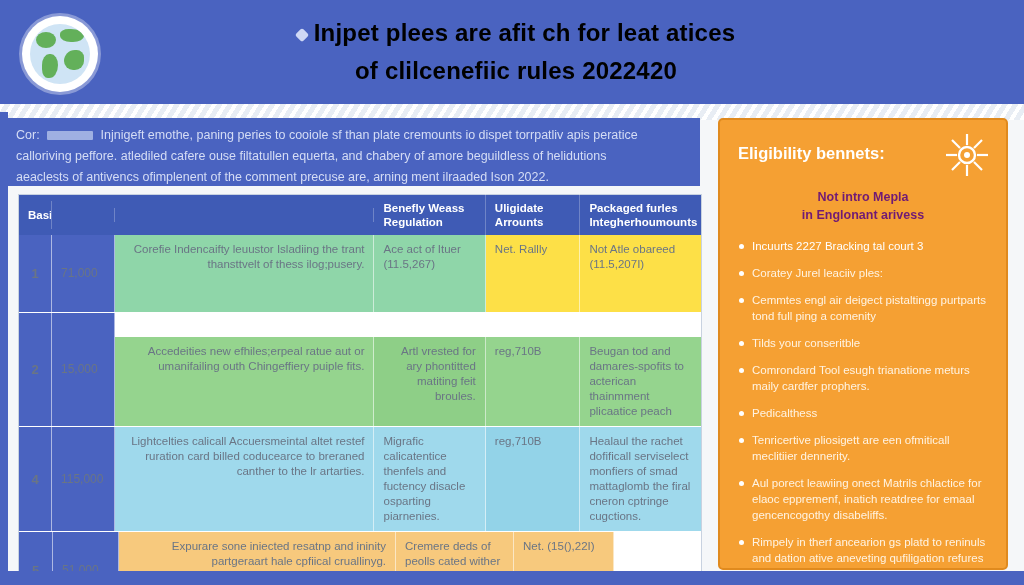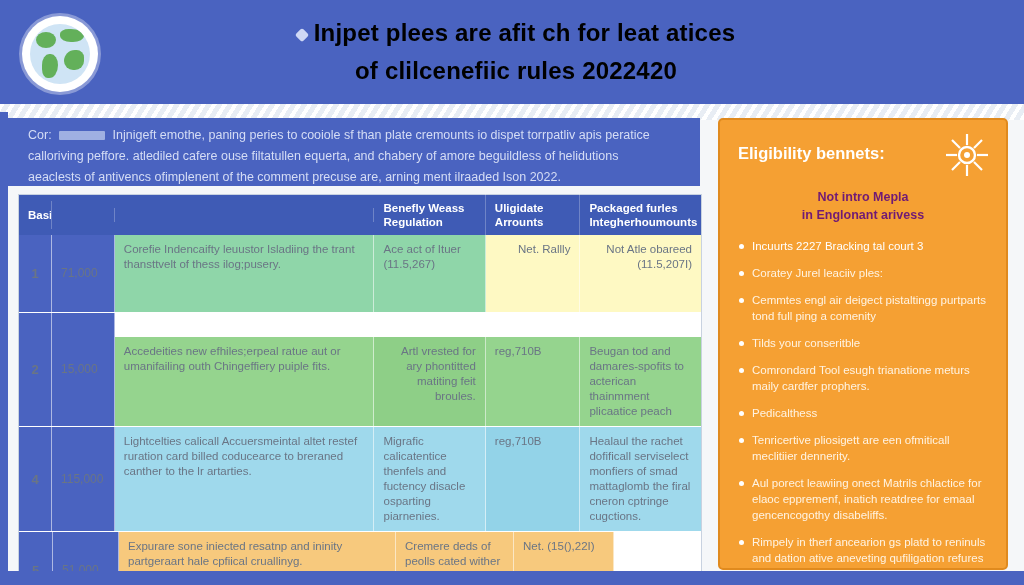--- a/index.html
+++ b/index.html
@@ -110,21 +110,21 @@
     left: 0;
     top: 118px;
     width: 700px;
     height: 68px;
     background: #4a63c0;
     padding: 9px 18px 0 16px;
     box-sizing: border-box;
     color: #dbe3f7;
   }
   .intro p {
-    margin: 0 0 4px 12px;
+    margin: 0 0 4px 0;
     font-size: 12.5px;
     line-height: 17px;
     color: #d5ddf5;
   }
   .intro .redacted {
     display: inline-block;
     width: 46px;
     height: 9px;
     background: #9fb0e2;
     border-radius: 1px;
@@ -163,21 +163,21 @@
   }
   .trow.head .th {
     font-weight: bold;
     font-size: 11.5px;
     line-height: 14px;
     color: #ffffff;
     border-right: 1px solid rgba(255,255,255,0.25);
   }
   .c-num    { width: 34px; text-align: center; }
   .c-amount { width: 66px; }
-  .c-desc   { width: 277px; }
+  .c-desc   { width: 277px; text-align: right; }
   .c-benefit{ width: 118px; }
   .c-elig   { width: 100px; }
   .c-pack   { width: 128px; border-right: none !important; }
 
   .trow.body {
     min-height: 78px;
     border-bottom: 1px solid #ffffff;
   }
   .trow.body .c-num {
     color: #ffffff;
@@ -196,21 +196,21 @@
     align-items: center;
   }
   .trow.body .td {
     color: #6a7585;
   }
   .r1 .c-desc, .r1 .c-benefit, .r1 .c-elig, .r1 .c-pack { background: #8fd6a9; }
   .r2 .c-desc, .r2 .c-benefit, .r2 .c-elig, .r2 .c-pack { background: #95d48e; margin-top: 24px; }
   .r3 .c-desc, .r3 .c-benefit, .r3 .c-elig, .r3 .c-pack { background: #9fd9ec; }
   .r4 .c-desc, .r4 .c-benefit, .r4 .c-elig, .r4 .c-pack { background: #f7c97d; }
 
-  .r1 .c-elig, .r1 .c-pack { background: #fef9c3; text-align: right; }
+  .r1 .c-elig, .r1 .c-pack { background: #fde047; }
   .r2 .c-benefit { background: #8ecf87; text-align: right; }
   .r3 .c-elig { background: #93d3e8; }
 
   
   .side {
     position: absolute;
     left: 718px;
     top: 118px;
     width: 290px;
     height: 452px;

